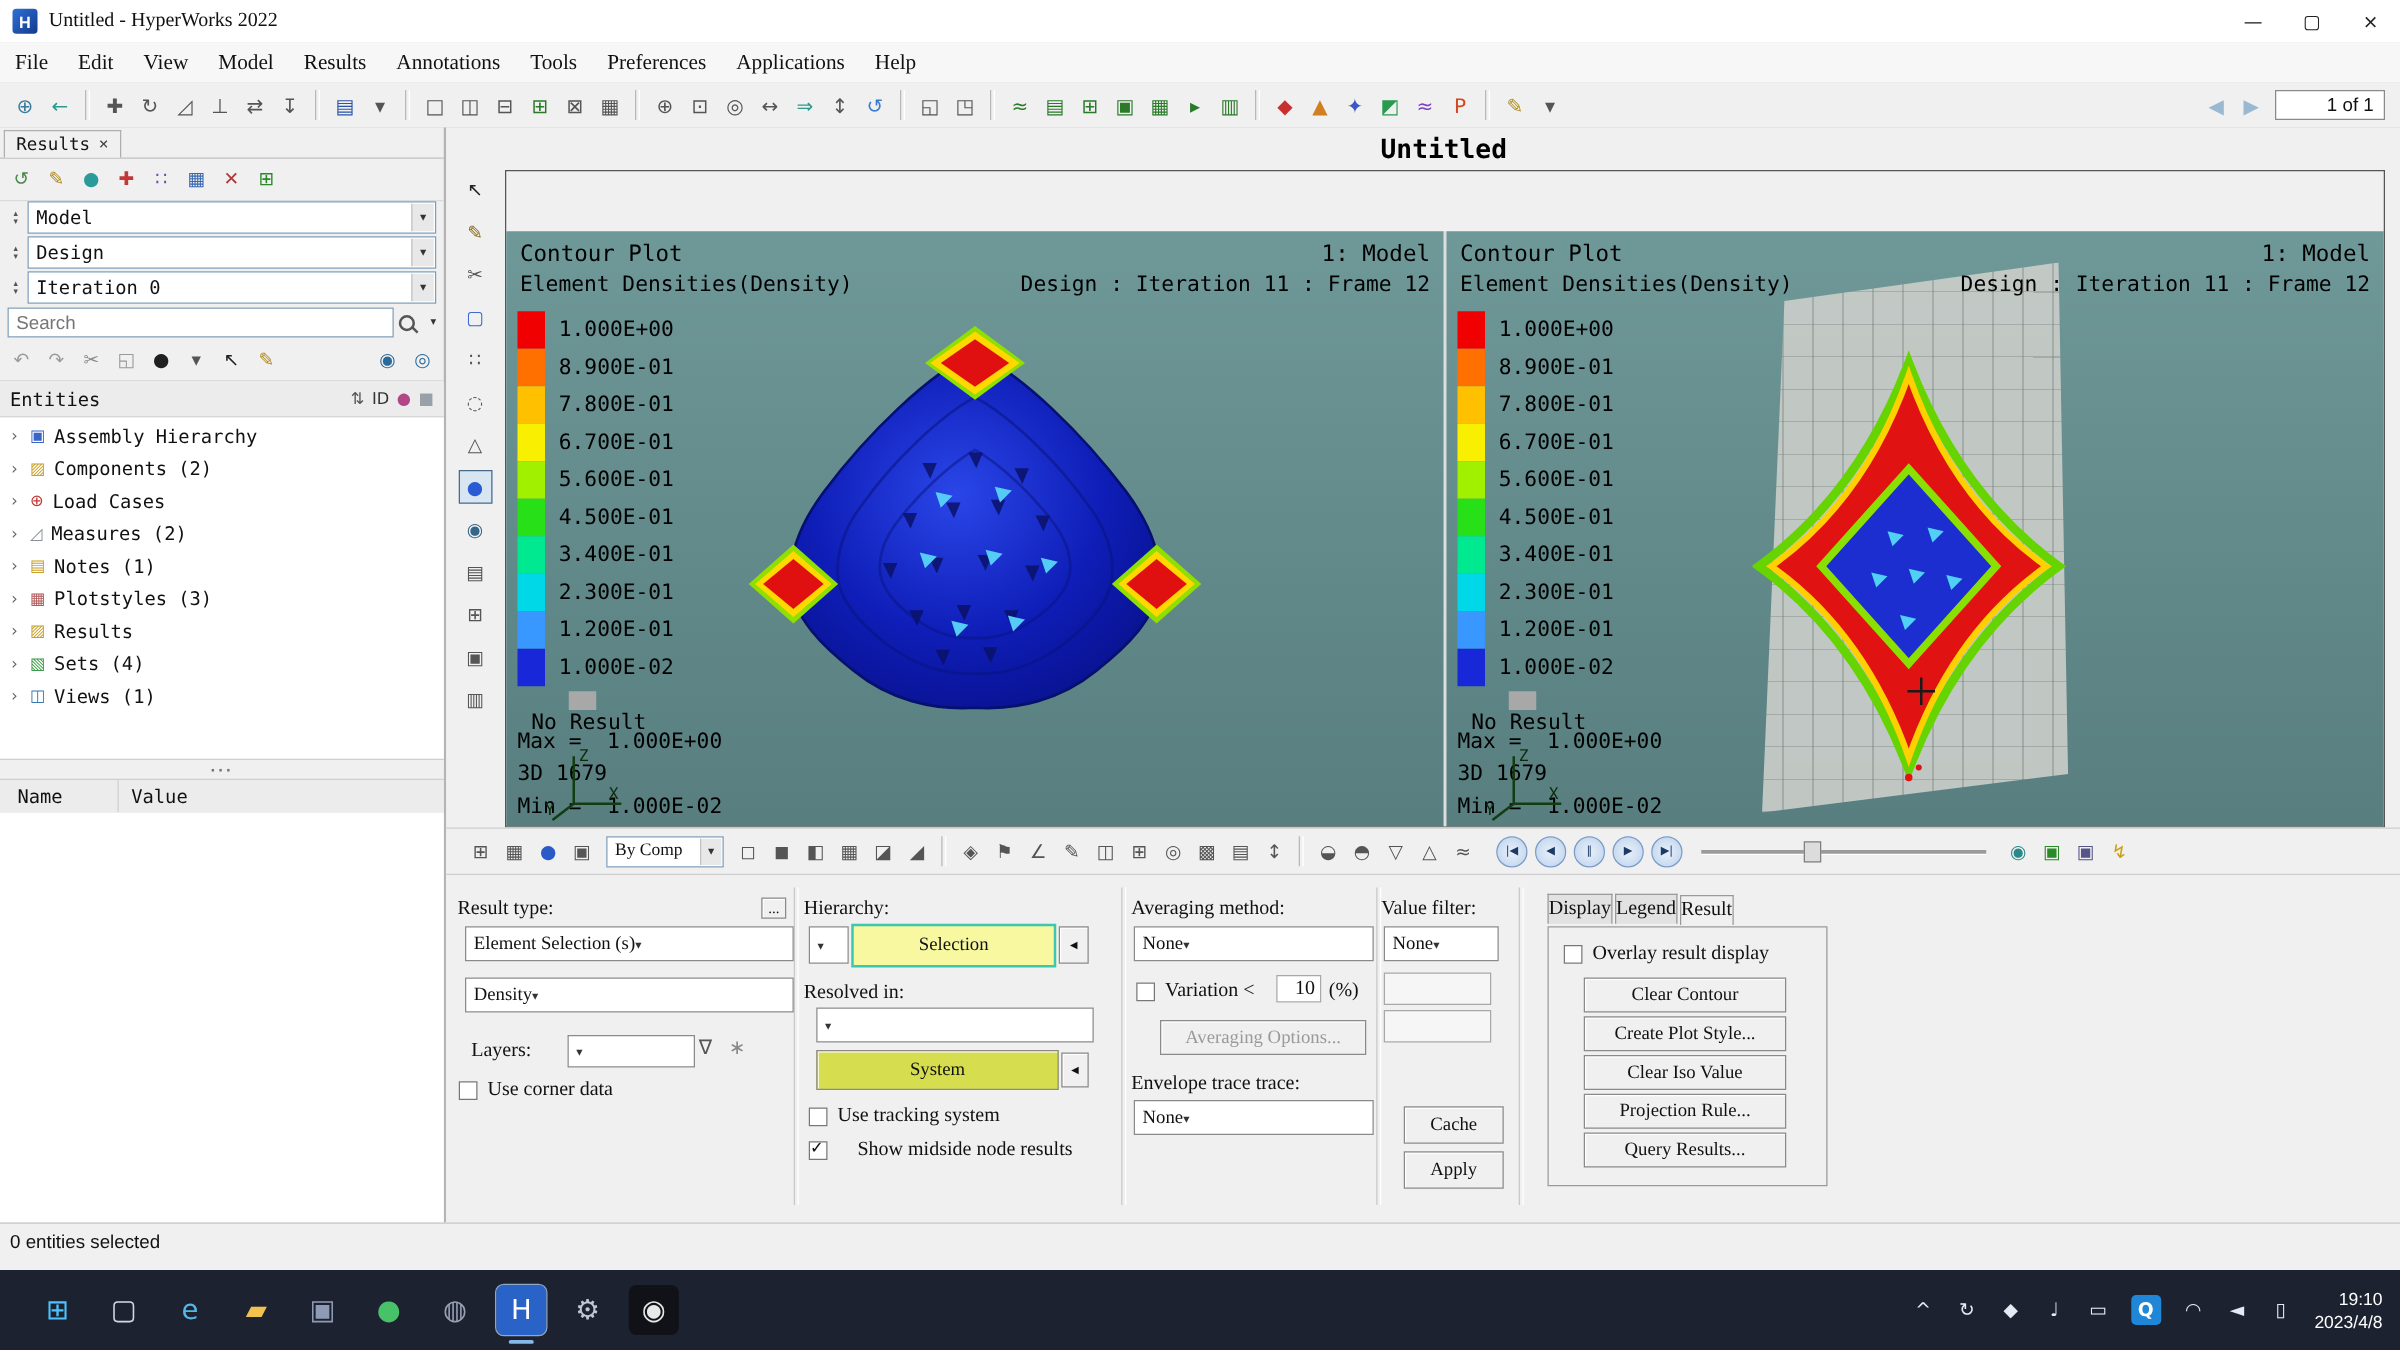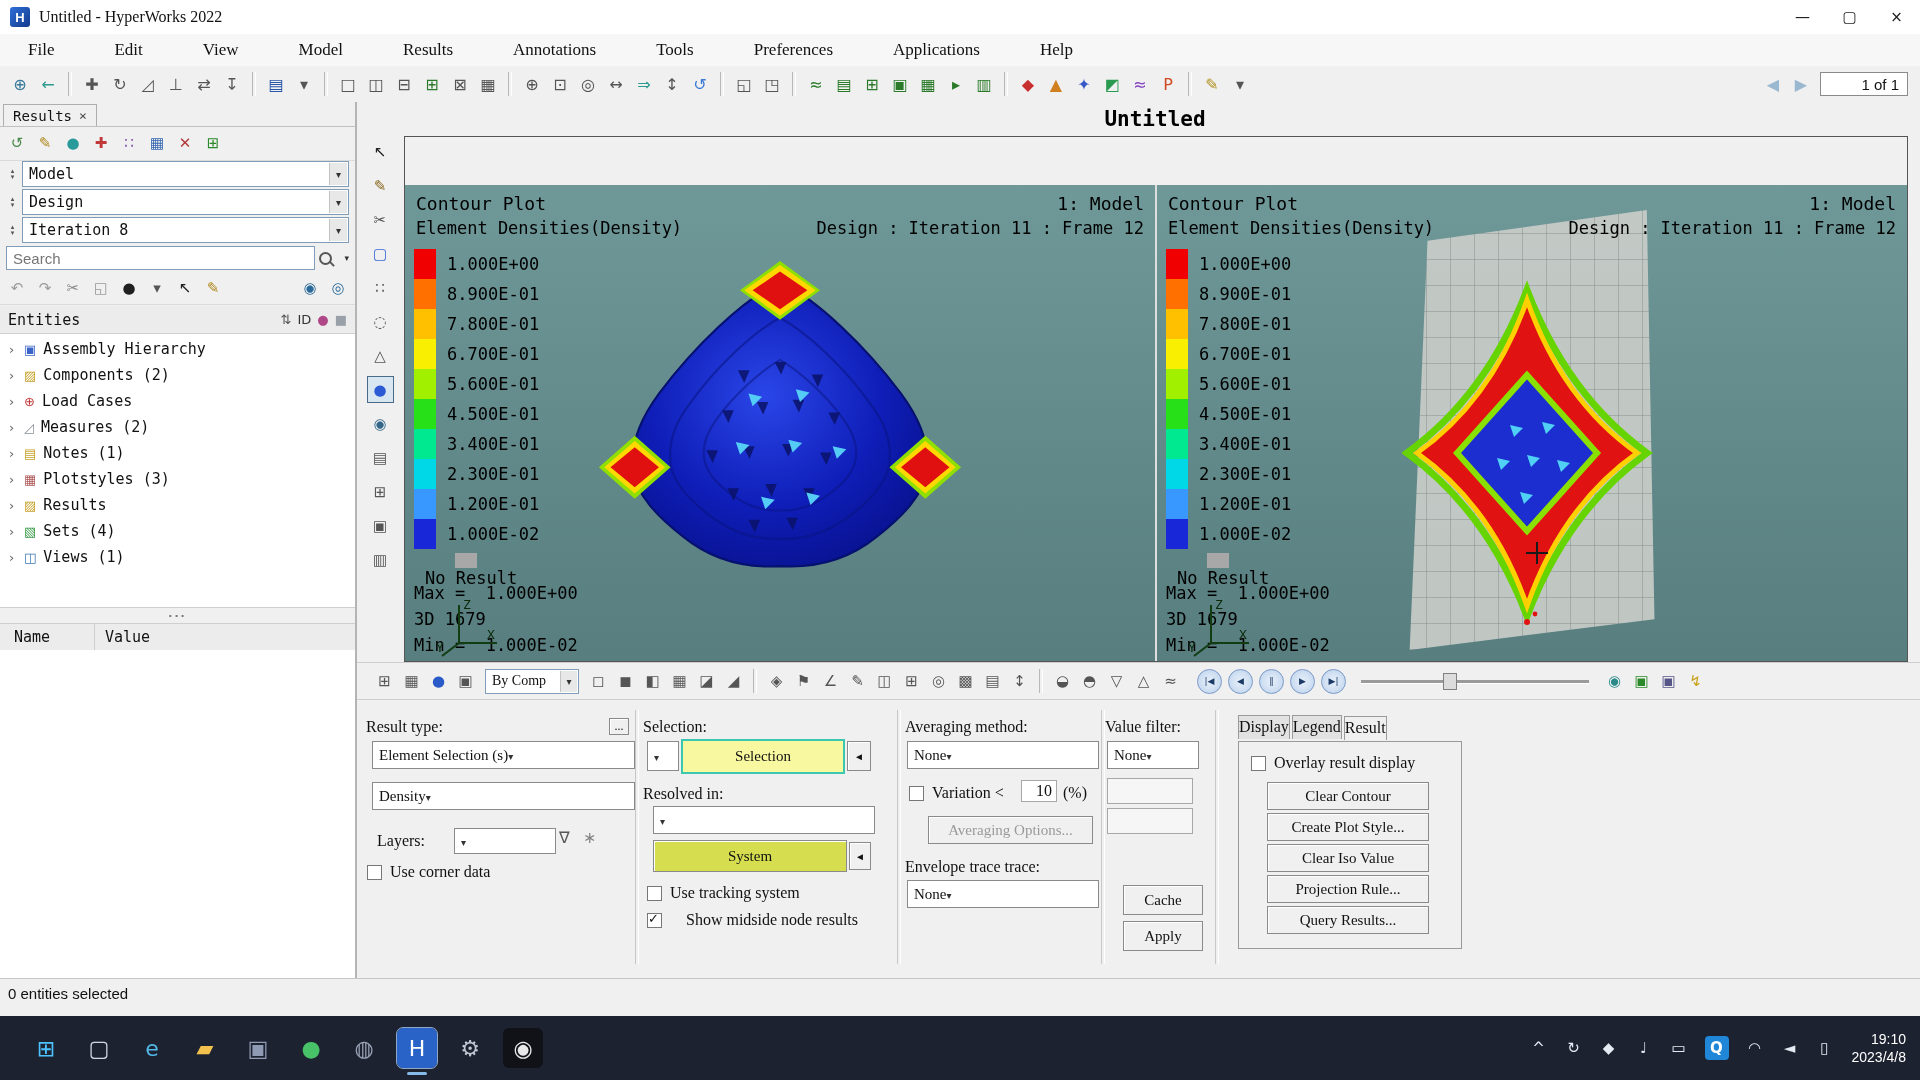--- a/index.html
+++ b/index.html
@@ -7,21 +7,21 @@
           font-family:"Liberation Serif",serif;color:#111;}
   
   .titlebar{position:absolute;left:0;top:0;right:0;height:34px;background:#fff;border-bottom:1px solid #e3e3e3;display:flex;align-items:center;}
   .app-icon{width:20px;height:20px;margin:0 9px 0 10px;border-radius:3px;background:linear-gradient(135deg,#2f6fd8,#123a8c);
             color:#fff;font:bold 13px "Liberation Sans",sans-serif;display:flex;align-items:center;justify-content:center;}
   .title-text{font-size:16px;}
   .win-controls{margin-left:auto;display:flex;height:100%;}
   .win-btn{width:47px;display:flex;align-items:center;justify-content:center;font:15px "DejaVu Sans",sans-serif;color:#222;}
   
   .menubar{position:absolute;left:0;top:34px;right:0;height:32px;background:#f7f7f7;border-bottom:1px solid #dcdcdc;
-           display:flex;align-items:center;padding-left:16px;gap:36px;}
+           display:flex;align-items:center;padding-left:0;}
   .menu-item{padding:0 12px;font-size:17px;}
   
   .toolbar{position:absolute;left:0;top:66px;right:0;height:36px;background:#f0f0f0;border-bottom:1px solid #c6c6c6;
            display:flex;align-items:center;padding-left:6px;}
   .tb-group{display:flex;align-items:center;}
   .tb-sep{width:2px;height:24px;border-left:1px solid #b8b8b8;border-right:1px solid #fff;margin:0 6px;}
   .tb-icon{width:26px;height:26px;display:flex;align-items:center;justify-content:center;font:16px "DejaVu Sans",sans-serif;margin:0 1px;}
   .toolbar-right{position:absolute;right:12px;top:0;height:36px;display:flex;align-items:center;gap:5px;}
   .page-box{width:78px;height:22px;background:#fff;border:1px solid #8a8a8a;display:flex;align-items:center;justify-content:flex-end;
             padding-right:8px;font:15px "Liberation Sans",sans-serif;}
@@ -273,21 +273,21 @@
     <div class="selector-row" style="top:86px;">
       <span class="spinner">▴<br>▾</span>
       <div class="combo">
         <span>Design</span>
         <span class="arrow-box"></span>
       </div>
     </div>
     <div class="selector-row" style="top:114px;">
       <span class="spinner">▴<br>▾</span>
       <div class="combo">
-        <span>Iteration 8</span>
+        <span>Iteration 0</span>
         <span class="arrow-box"></span>
       </div>
     </div>
     <div class="search-row">
       <input class="search-input" placeholder="Search" style="">
       <span class="mag"></span>
       <span class="mini-arrow">▾</span>
     </div>
     <div class="edit-row">
       <span style="display:flex;gap:4px;">
@@ -702,21 +702,21 @@
         <span></span>
         <span class="arrow-box"></span>
       </div>
       <span class="plabel" style="left:202px;top:128px;font:16px 'DejaVu Sans',sans-serif;color:#555;">∇</span>
       <span class="plabel" style="left:226px;top:128px;font:16px 'DejaVu Sans',sans-serif;color:#888;">∗</span>
       <div class="cbrow" style="left:10px;top:163px;">
         <span class="cb"></span>
         <span>Use corner data</span>
       </div>
 
-      <div class="plabel" style="left:286px;top:18px;">Selection:</div>
+      <div class="plabel" style="left:286px;top:18px;">Hierarchy:</div>
       <div class="pcombo" style="left:290px;top:41px;width:24px;height:28px;">
         <span class="arrow-box"></span>
       </div>
       <div class="pbtn collector" style="left:324px;top:39px;width:160px;height:31px;">Selection</div>
       <div class="pbtn" style="left:490px;top:41px;width:22px;height:28px;font-size:10px;">◄</div>
       <div class="plabel" style="left:286px;top:85px;">Resolved in:</div>
       <div class="pcombo" style="left:296px;top:106px;width:214px;">
         <span></span>
         <span class="arrow-box"></span>
       </div>

